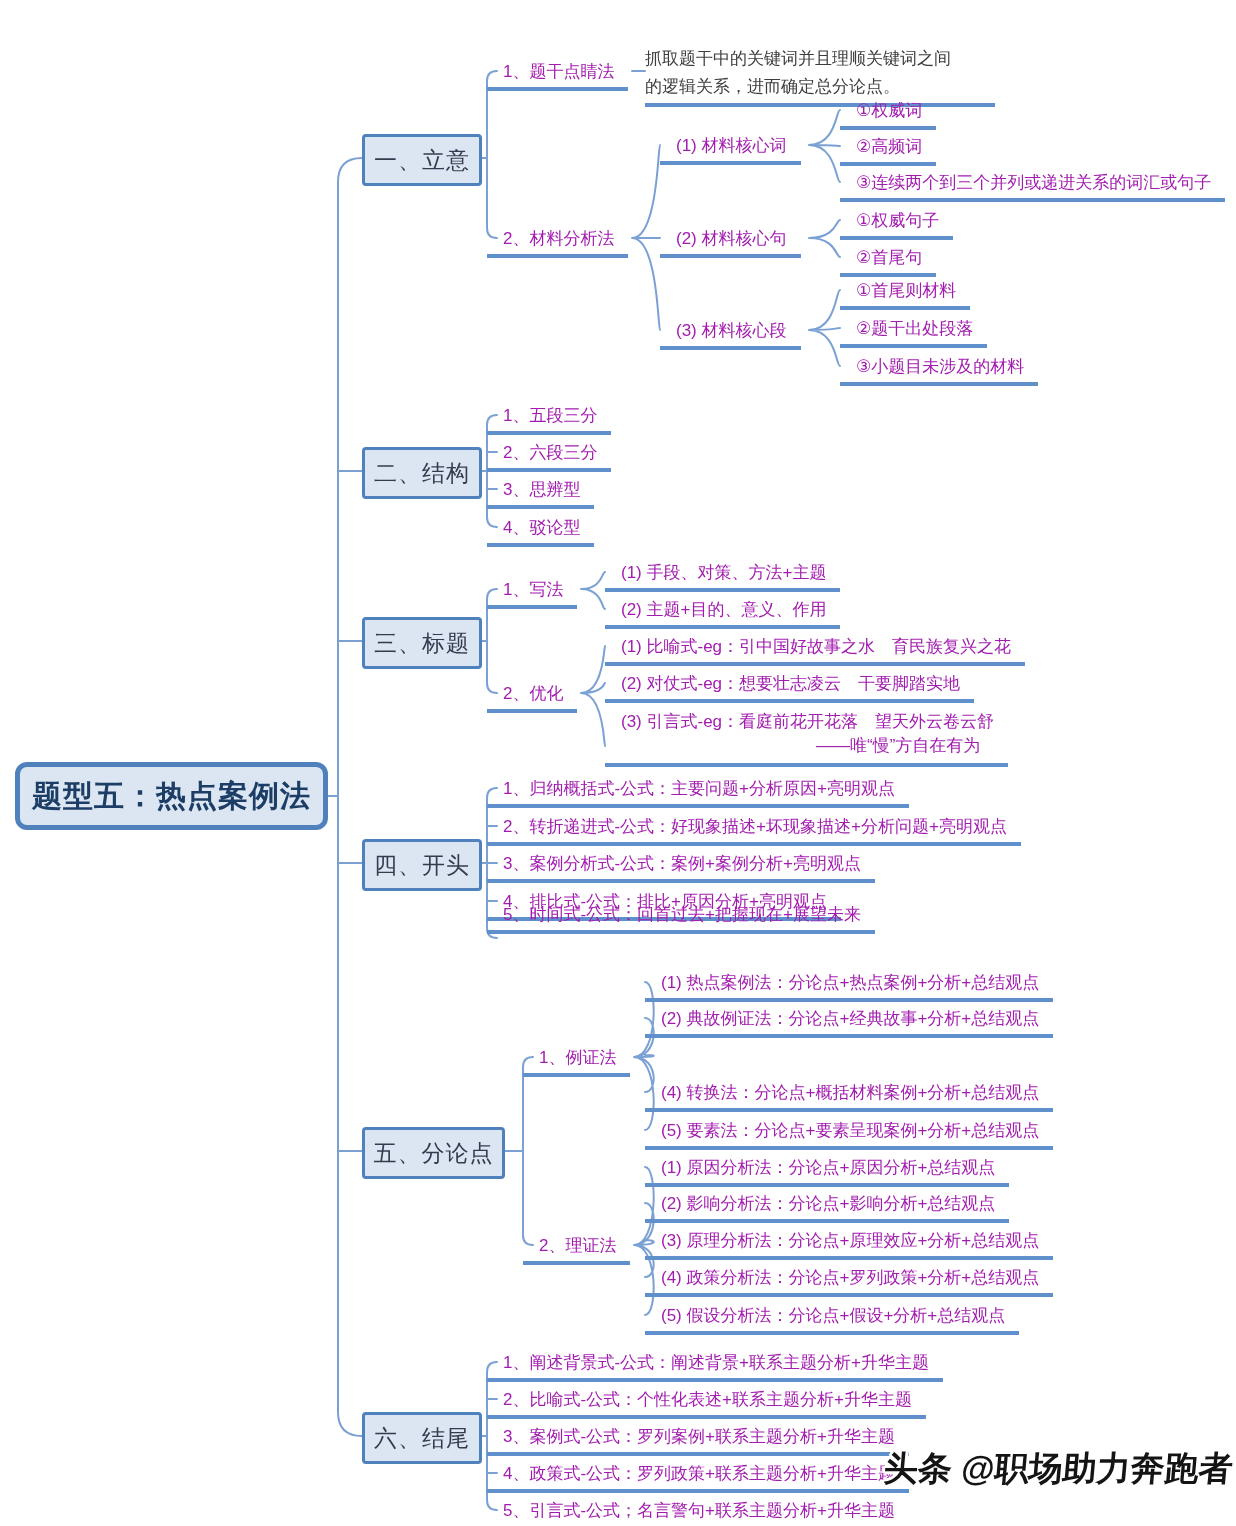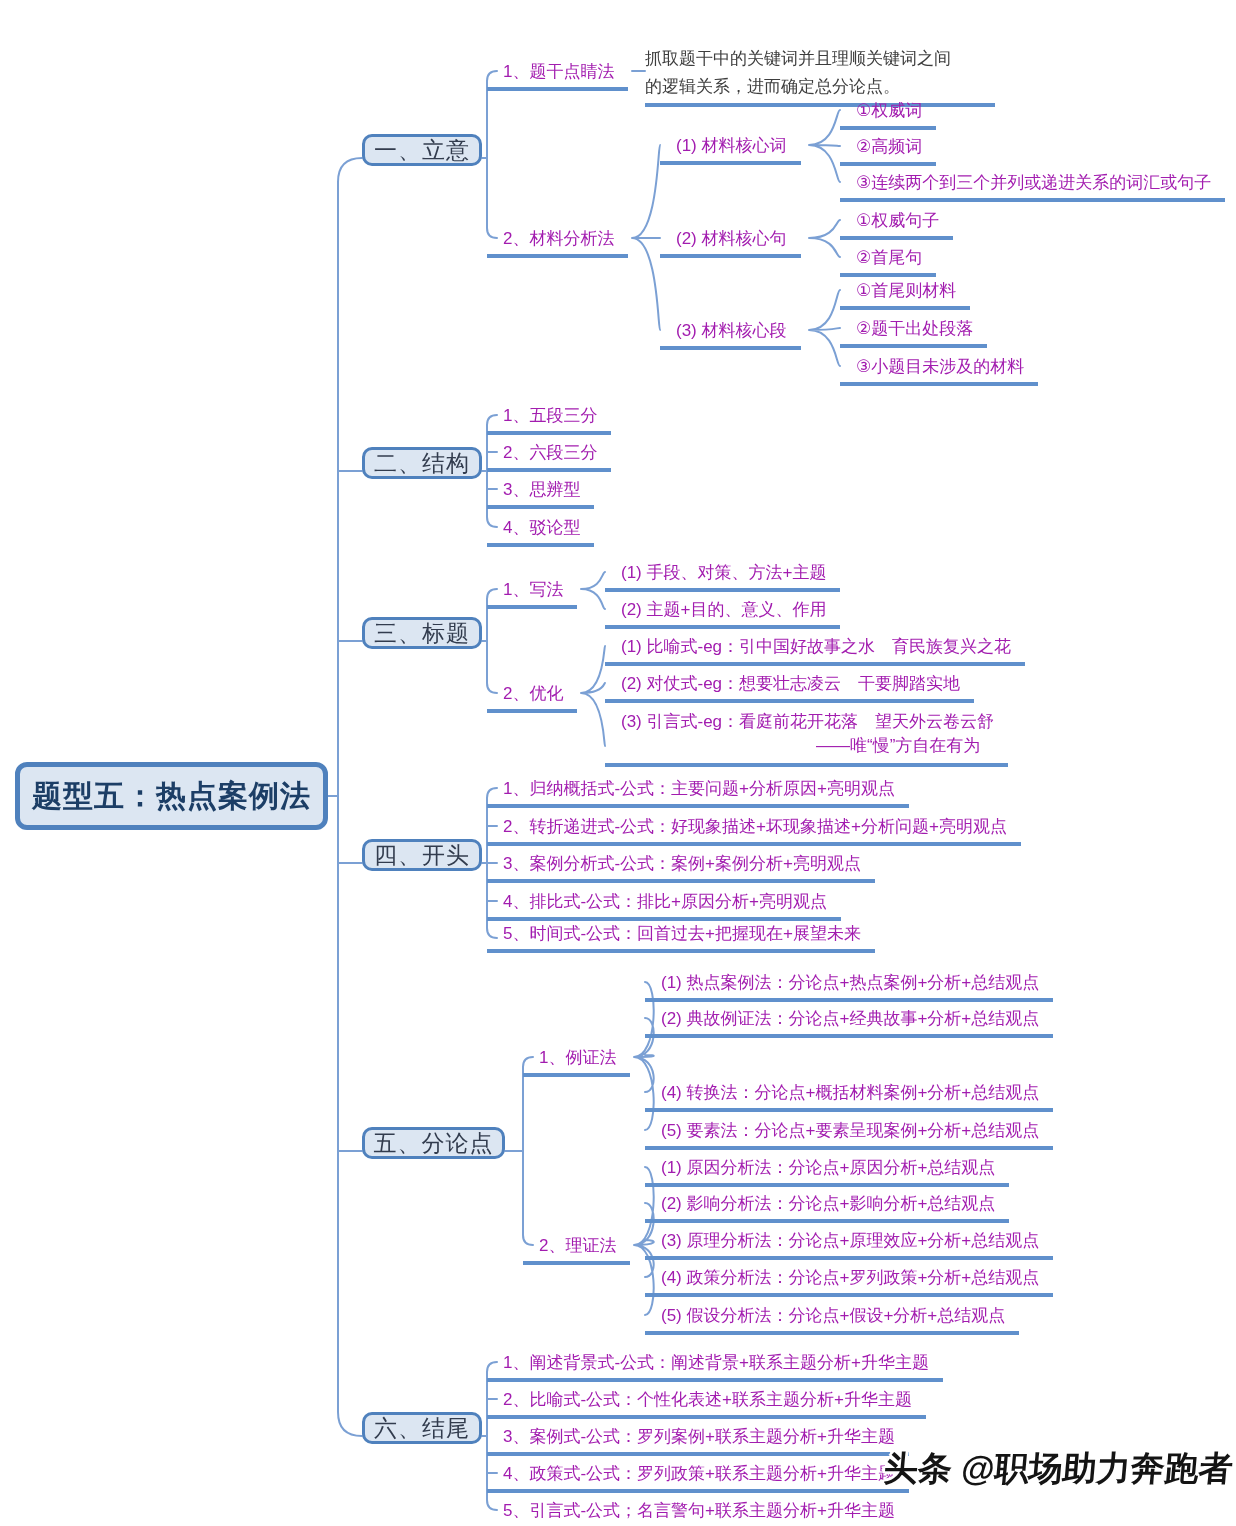--- a/index.html
+++ b/index.html
@@ -17,22 +17,22 @@
   .two-line{white-space:normal;}
   .two-line .l1,.two-line .l2{display:block;line-height:24px;white-space:nowrap;}
   .two-line .l2{padding-left:195px;}
   .note{
     position:absolute;z-index:2;width:350px;
     border-bottom:4px solid #6090cc;padding-bottom:2px;
   }
   .note-inner{width:316px;font-size:17px;line-height:28px;color:#3d3d3d;}
   .bnode{
     position:absolute;z-index:3;box-sizing:border-box;
-    width:120px;height:32px;
-    background:#dce6f2;border:3px solid #4f81bd;border-radius:10px;
+    width:120px;height:52px;
+    background:#dce6f2;border:3px solid #4f81bd;border-radius:4px;
     display:flex;align-items:center;justify-content:center;
     font-size:23px;color:#323c4e;letter-spacing:1px;
   }
   .root{
     position:absolute;z-index:3;box-sizing:border-box;
     left:15px;top:762px;width:313px;height:68px;
     background:#dce6f2;border:5px solid #4f81bd;border-radius:12px;
     display:flex;align-items:center;justify-content:center;
     font-size:30px;font-weight:bold;color:#1c3e66;letter-spacing:1px;
   }
@@ -123,21 +123,21 @@
   <div class="lbl" style="left:605px;top:657px;">(2) 对仗式-eg：想要壮志凌云　干要脚踏实地</div>
   <div class="lbl two-line" style="left:605px;top:694px;">
     <span class="l1">(3) 引言式-eg：看庭前花开花落　望天外云卷云舒</span>
     <span class="l2">——唯“慢”方自在有为</span>
   </div>
 
   <div class="lbl" style="left:487px;top:762px;">1、归纳概括式-公式：主要问题+分析原因+亮明观点</div>
   <div class="lbl" style="left:487px;top:800px;">2、转折递进式-公式：好现象描述+坏现象描述+分析问题+亮明观点</div>
   <div class="lbl" style="left:487px;top:837px;">3、案例分析式-公式：案例+案例分析+亮明观点</div>
   <div class="lbl" style="left:487px;top:875px;">4、排比式-公式：排比+原因分析+亮明观点</div>
-  <div class="lbl" style="left:487px;top:907px;text-align:right;">5、时间式-公式：回首过去+把握现在+展望未来</div>
+  <div class="lbl" style="left:487px;top:888px;text-align:right;">5、时间式-公式：回首过去+把握现在+展望未来</div>
 
   <div class="lbl" style="left:523px;top:1031px;">1、例证法</div>
   <div class="lbl" style="left:523px;top:1219px;">2、理证法</div>
   <div class="lbl" style="left:645px;top:956px;">(1) 热点案例法：分论点+热点案例+分析+总结观点</div>
   <div class="lbl" style="left:645px;top:992px;">(2) 典故例证法：分论点+经典故事+分析+总结观点</div>
   <div class="lbl" style="left:645px;top:1066px;">(4) 转换法：分论点+概括材料案例+分析+总结观点</div>
   <div class="lbl" style="left:645px;top:1104px;text-align:right;">(5) 要素法：分论点+要素呈现案例+分析+总结观点</div>
   <div class="lbl" style="left:645px;top:1141px;">(1) 原因分析法：分论点+原因分析+总结观点</div>
   <div class="lbl" style="left:645px;top:1177px;">(2) 影响分析法：分论点+影响分析+总结观点</div>
   <div class="lbl" style="left:645px;top:1214px;">(3) 原理分析法：分论点+原理效应+分析+总结观点</div>

